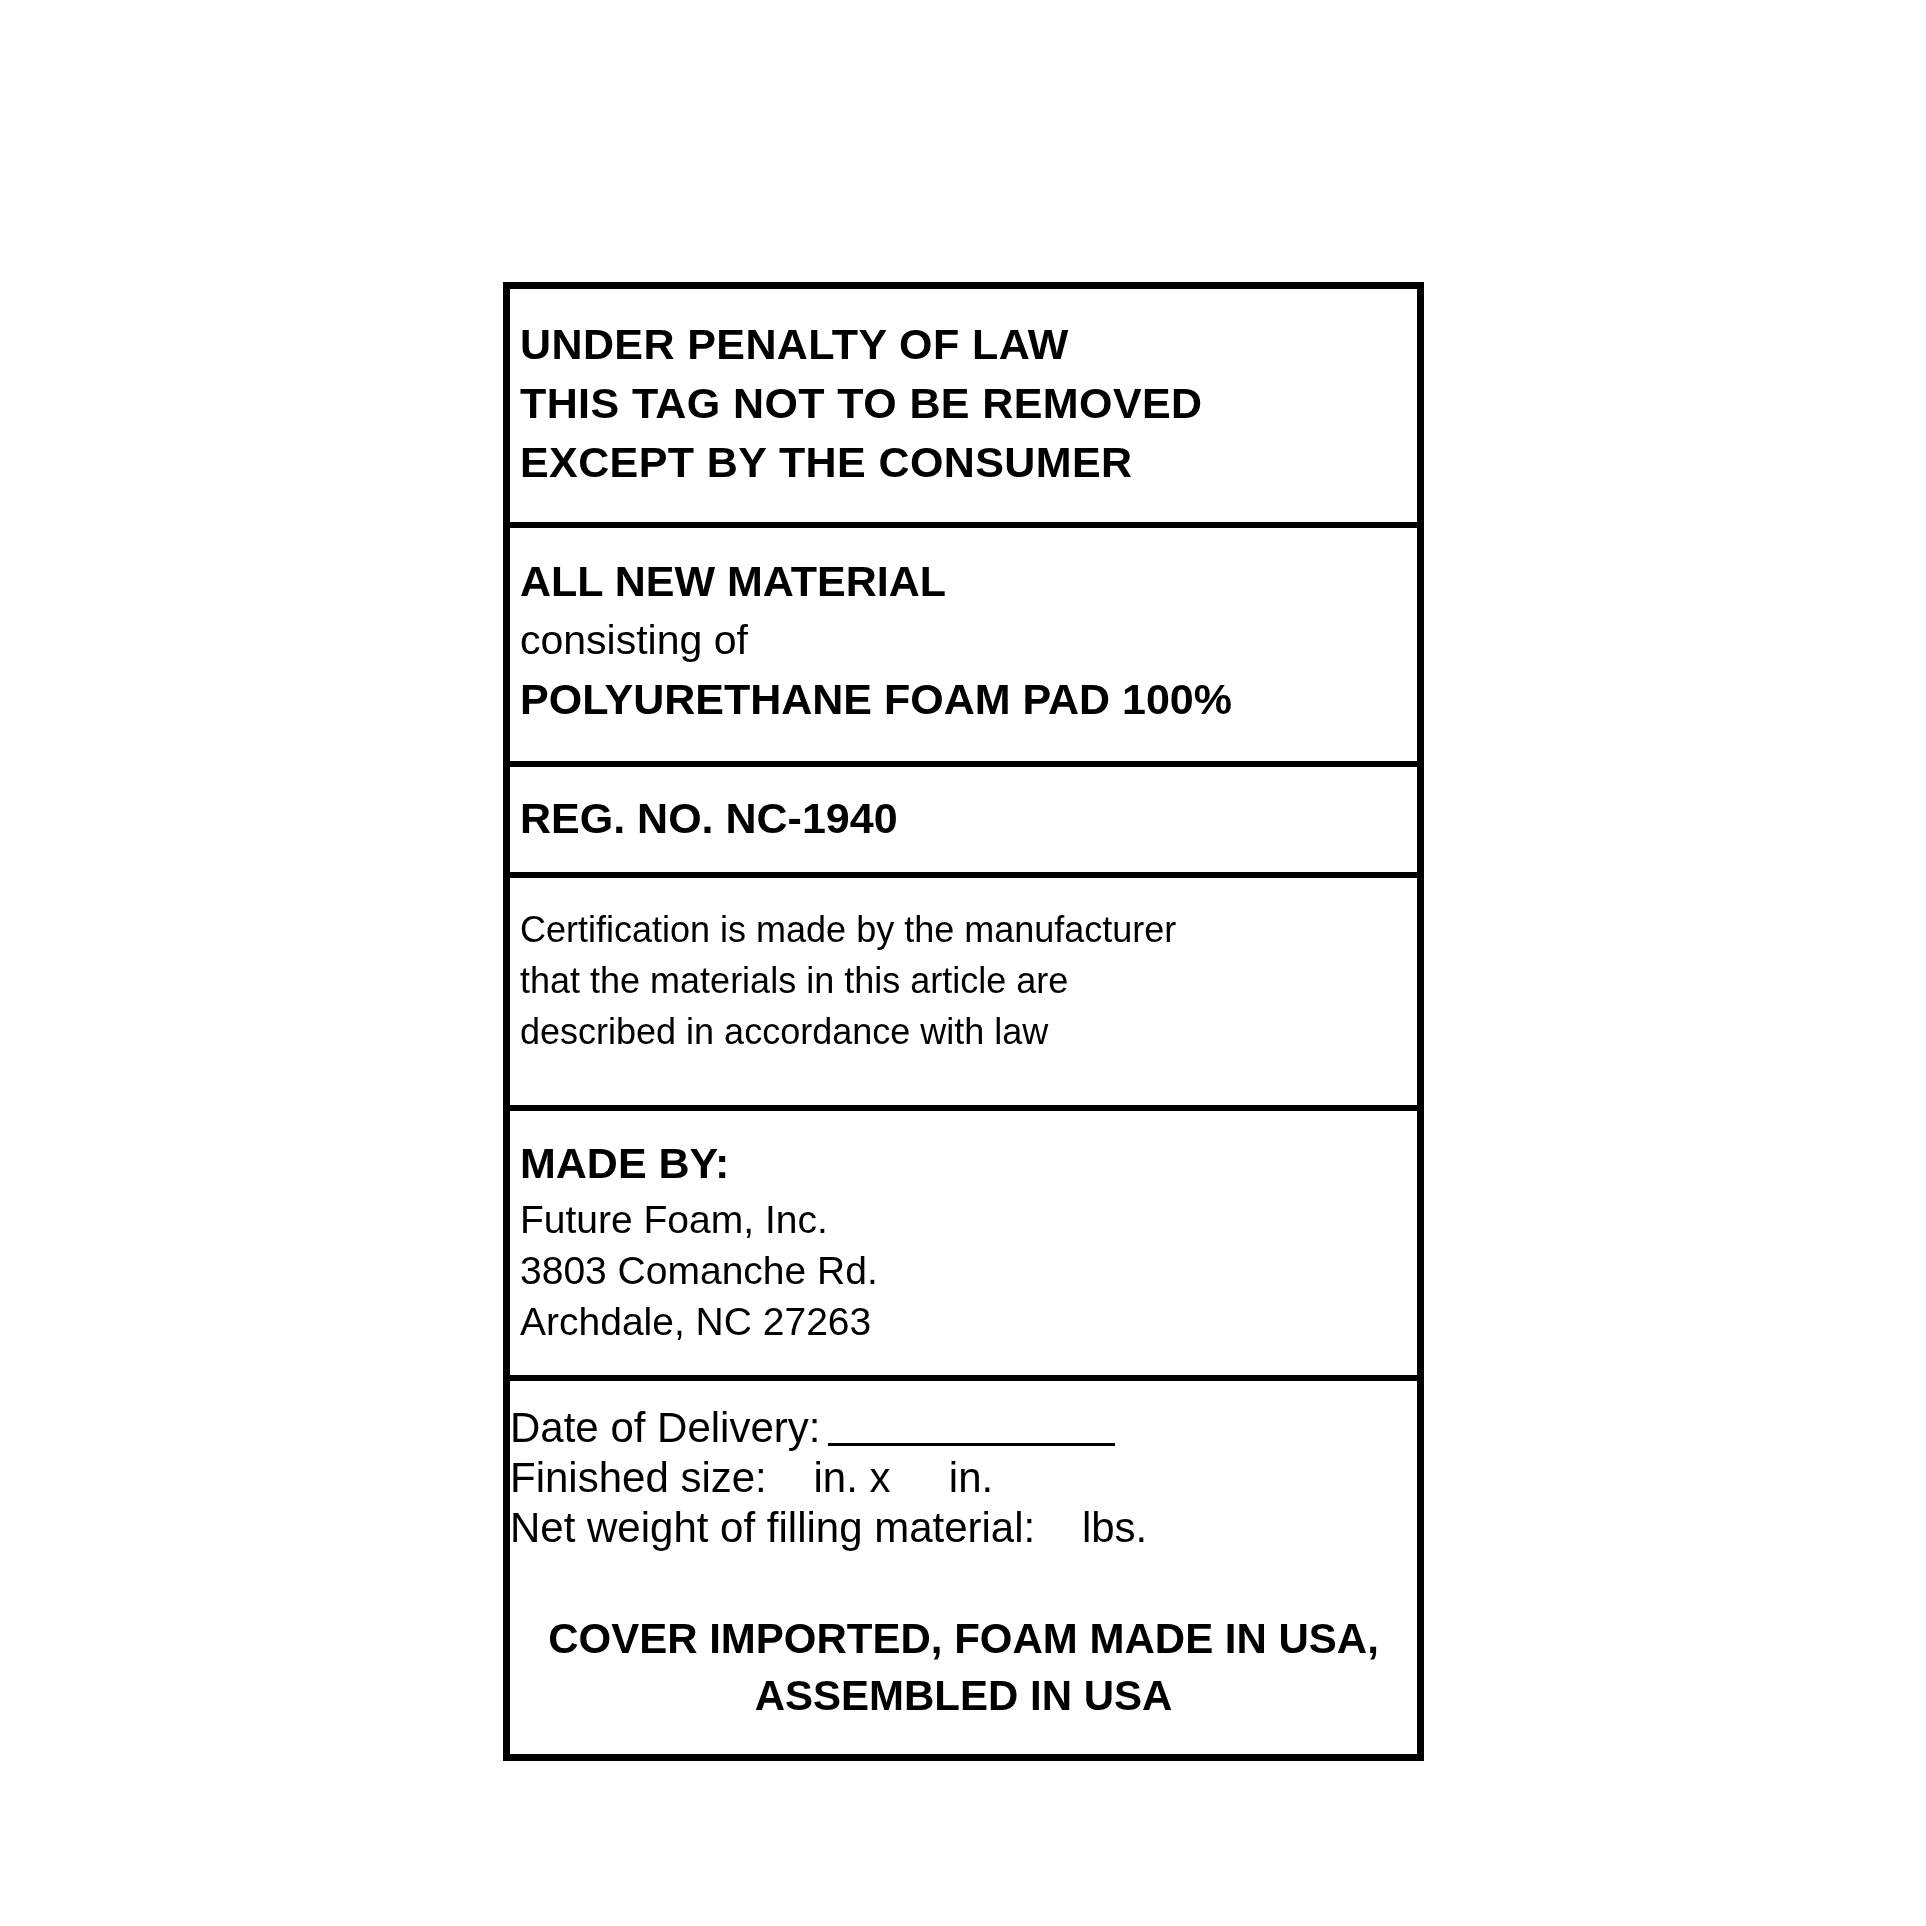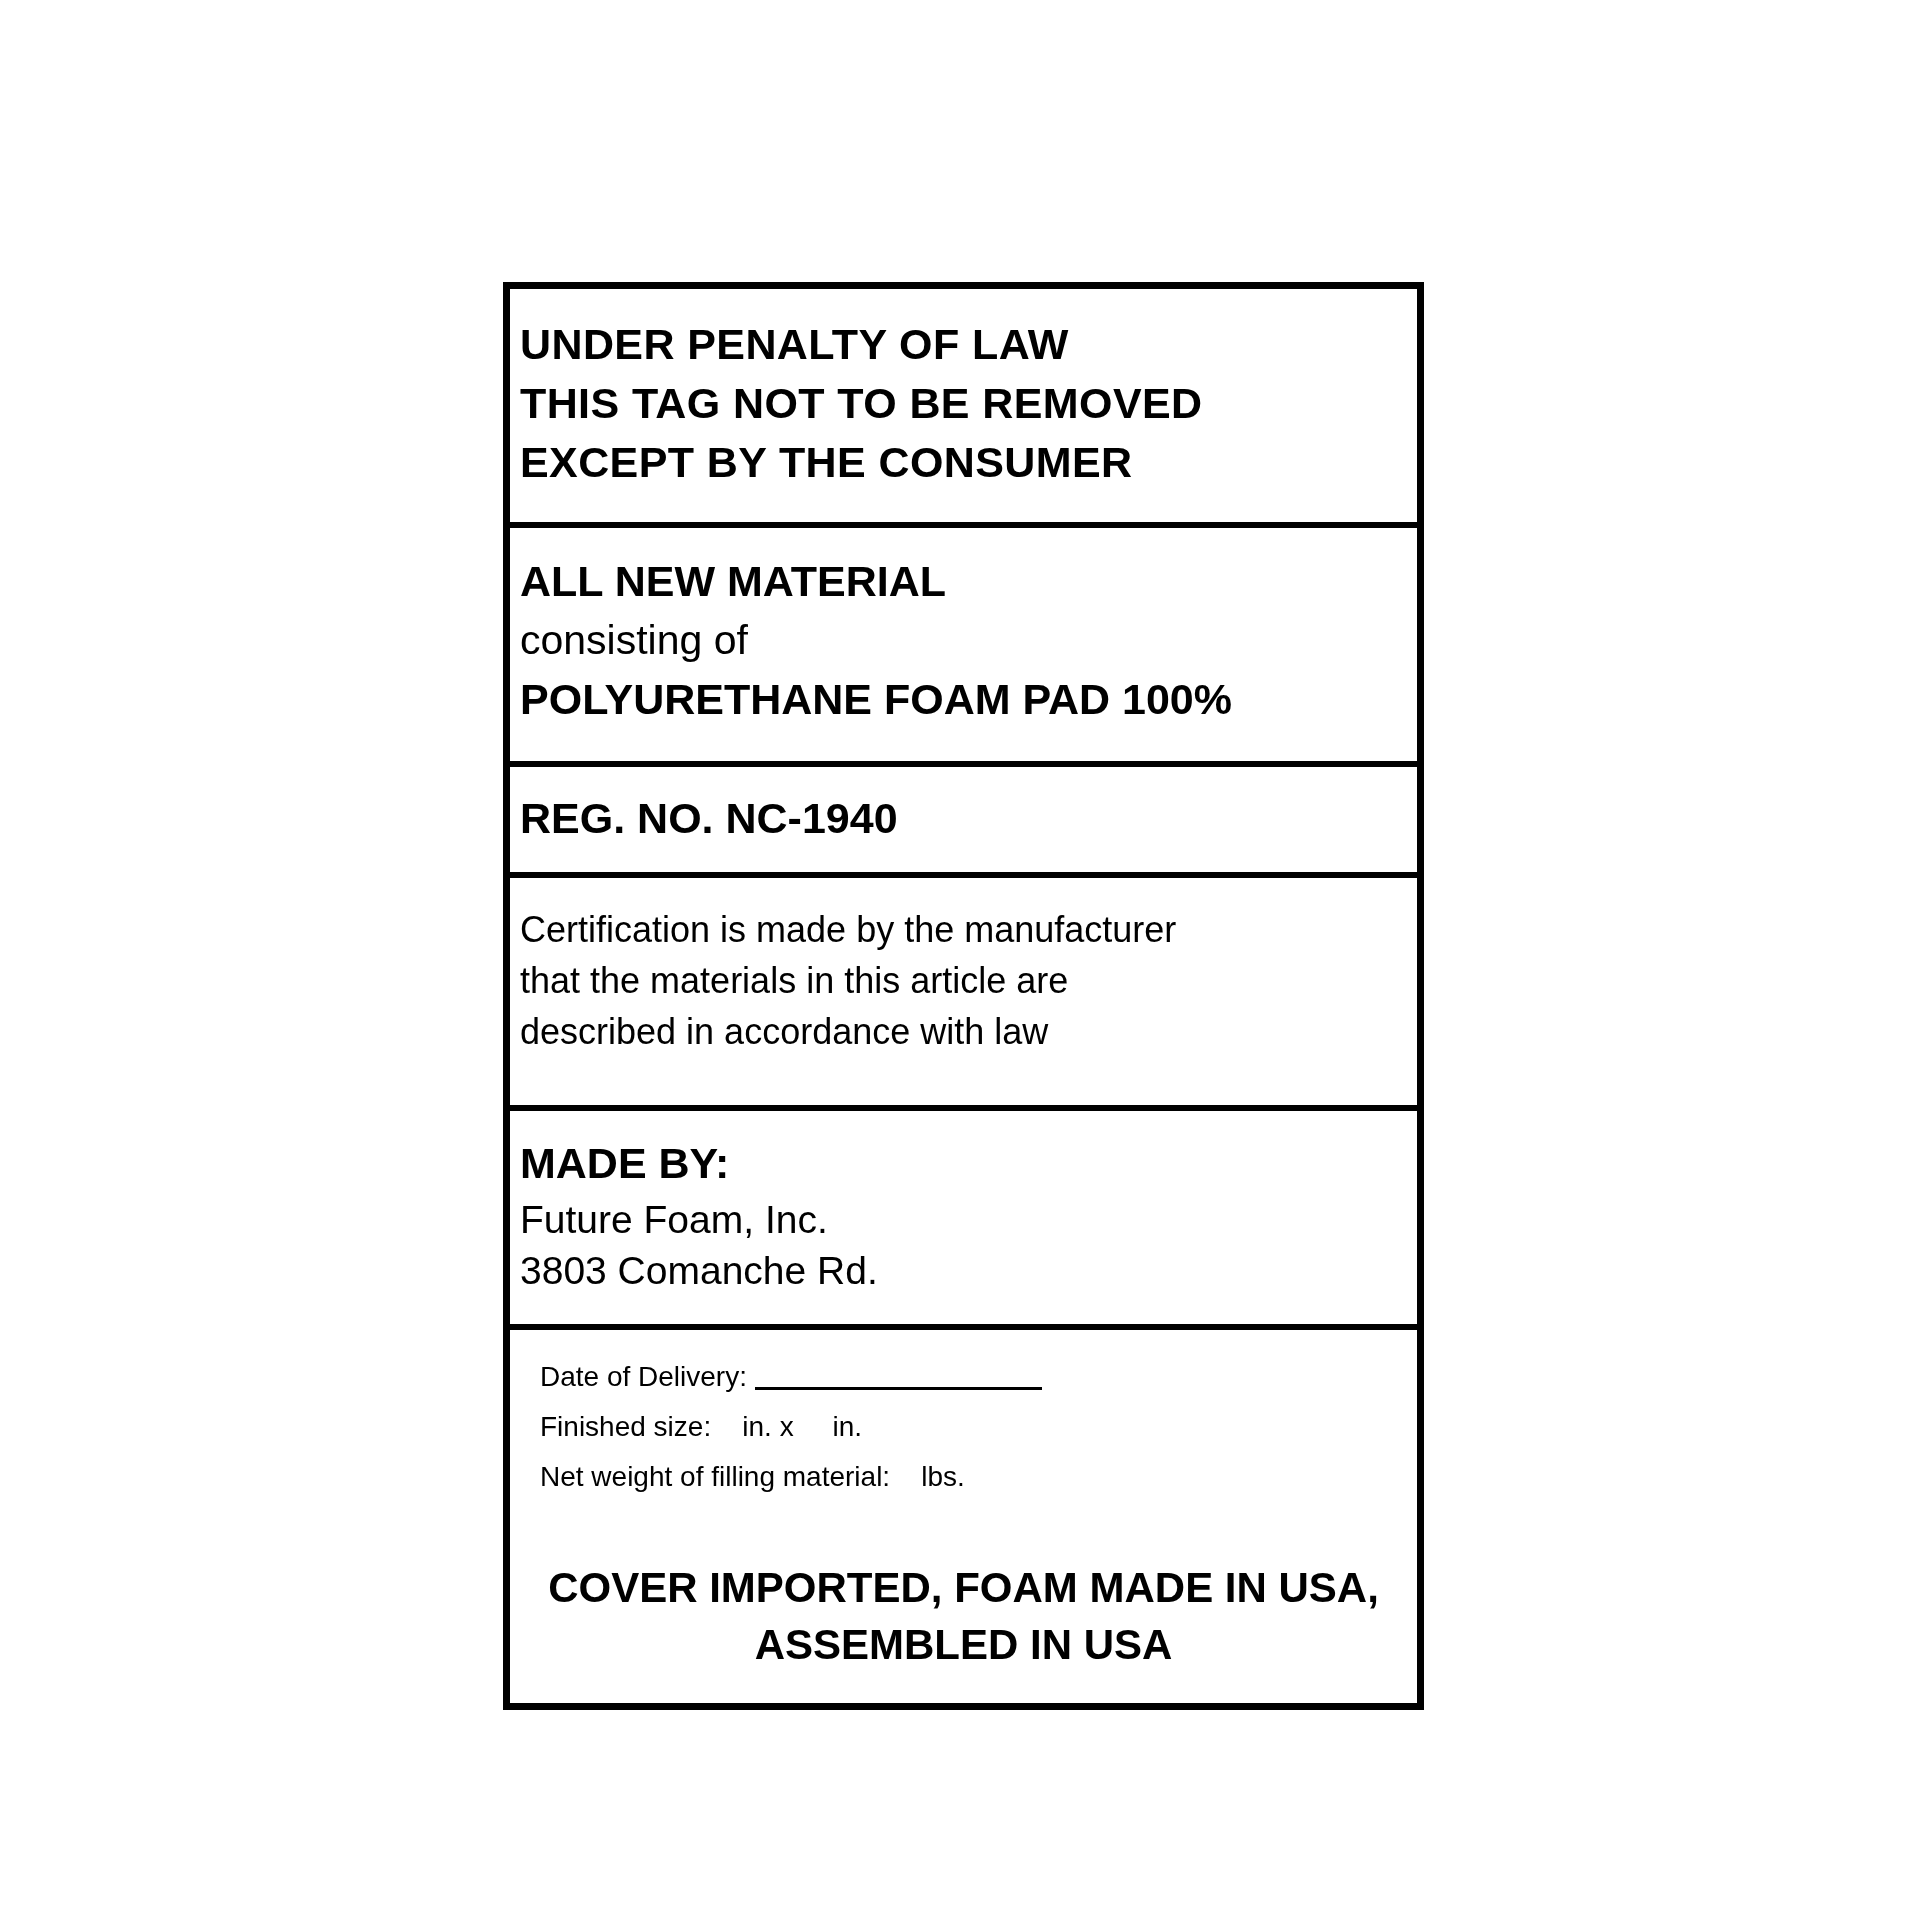--- a/index.html
+++ b/index.html
@@ -100,24 +100,23 @@
     font-weight: normal;
     line-height: 51px;
   }
 
   
   .sec-fields {
     padding: 22px 0 30px 0;
     text-align: left;
   }
   .sec-fields .frow {
-    font-size: 28px;
+    font-size: 42px;
     font-weight: normal;
     line-height: 50px;
-    padding-left: 30px;
     white-space: pre;
   }
   .blank-line {
     display: inline-block;
     border-bottom: 3px solid #000000;
     width: 287px;
     height: 30px;
     vertical-align: -4px;
     margin-left: 8px;
   }
@@ -157,20 +156,21 @@
     <div class="section sec-cert">
       <div class="line">Certification is made by the manufacturer</div>
       <div class="line">that the materials in this article are</div>
       <div class="line">described in accordance with law</div>
     </div>
 
     <div class="section sec-made">
       <div class="heading">MADE BY:</div>
       <div class="line">Future Foam, Inc.</div>
       <div class="line">3803 Comanche Rd.</div>
+      <div class="line">Archdale, NC  27263</div>
     </div>
 
     <div class="section sec-fields">
       <div class="frow"><span>Date of Delivery:</span><span class="blank-line"></span></div>
       <div class="frow"><span>Finished size:</span><span>    in. x     in.</span></div>
       <div class="frow"><span>Net weight of filling material:</span><span>    lbs.</span></div>
 
       <div class="origin">
         <div class="line">COVER IMPORTED, FOAM MADE IN USA,</div>
         <div class="line">ASSEMBLED IN USA</div>

